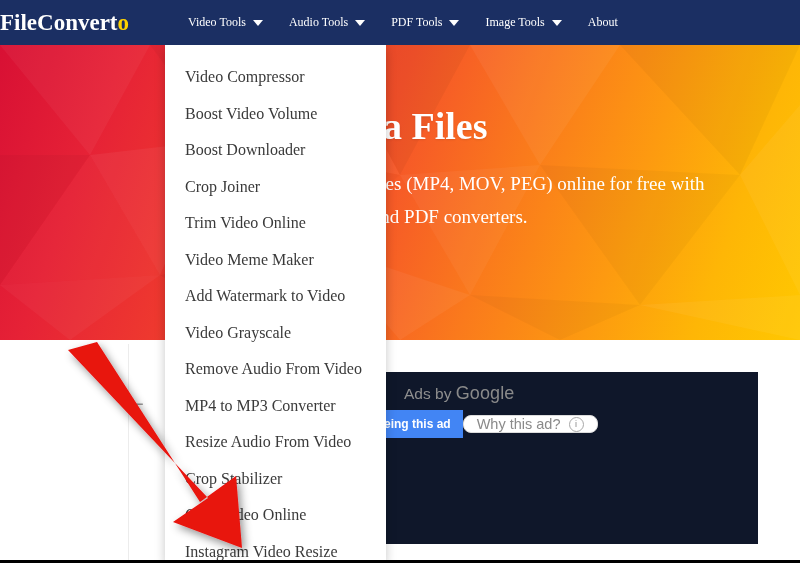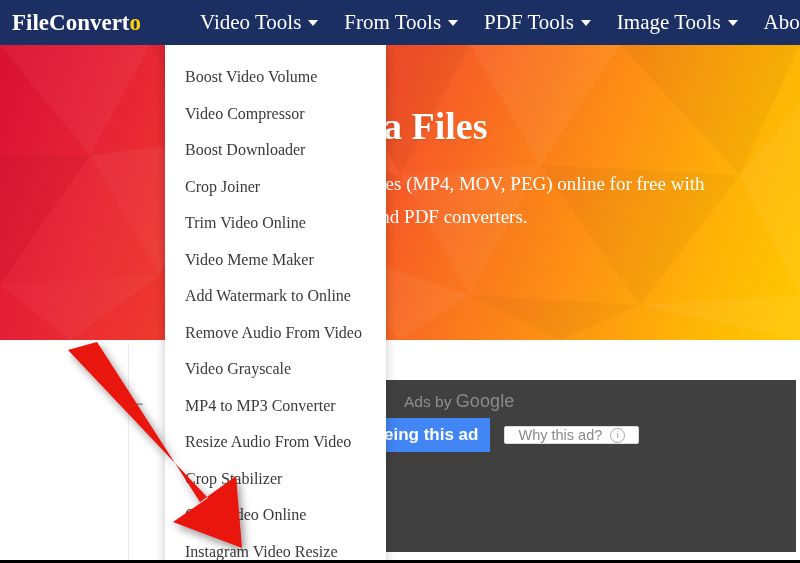--- a/index.html
+++ b/index.html
@@ -29,36 +29,36 @@
     background: #1b2f63;
     display: flex;
     align-items: center;
     z-index: 30;
   }
   .brand {
     font-family: "Liberation Serif", serif;
     font-weight: bold;
     font-size: 23px;
     color: #ffffff;
-    margin-left: 12px;
+    margin-left: 0;
     letter-spacing: 0px;
     white-space: nowrap;
     user-select: none;
   }
   .brand .accent { color: #ffd300; }
 
   .nav-items {
     display: flex;
     align-items: center;
     margin-left: 46px;
   }
   .nav-item {
     color: #ffffff;
     font-family: "Liberation Serif", serif;
-    font-size: 21px;
+    font-size: 12px;
     padding: 0 13px;
     white-space: nowrap;
     display: flex;
     align-items: center;
     height: 45px;
     cursor: pointer;
   }
   .nav-item .caret {
     display: inline-block;
     margin-left: 7px;
@@ -142,24 +142,24 @@
     font-family: "DejaVu Sans", sans-serif;
     z-index: 8;
     cursor: pointer;
     user-select: none;
   }
 
   
   .ad-panel {
     position: absolute;
     left: 386px;
-    top: 380px;
-    width: 410px;
+    top: 372px;
+    width: 372px;
     height: 172px;
-    background: #404040;
+    background: #0f172a;
     z-index: 6;
   }
   .ad-label {
     position: absolute;
     left: 18px;
     top: 11px;
     font-family: "Liberation Sans", sans-serif;
     font-size: 15.5px;
     color: #8f8f8f;
     white-space: nowrap;
@@ -175,37 +175,37 @@
     left: -14px;
     top: 38px;
     display: flex;
     align-items: center;
   }
   .btn-stop {
     background: #4285f4;
     color: #ffffff;
     font-family: "Liberation Sans", sans-serif;
     font-weight: bold;
-    font-size: 17px;
+    font-size: 12px;
     padding: 7px 12px 7px 12px;
     white-space: nowrap;
     border: none;
     border-radius: 2px 0 0 2px;
     cursor: pointer;
   }
   .btn-why {
     background: #ffffff;
     color: #8a8a8a;
     font-family: "Liberation Sans", sans-serif;
     font-size: 14.5px;
     padding: 0 13px;
-    margin-left: 14px;
+    margin-left: 0;
     white-space: nowrap;
     border: 1px solid #dcdcdc;
-    border-radius: 2px;
+    border-radius: 8px;
     cursor: pointer;
     display: flex;
     align-items: center;
   }
   .btn-why .info-icon {
     display: inline-block;
     margin-left: 8px;
     width: 13px; height: 13px;
     border: 1px solid #a8a8a8;
     border-radius: 50%;
@@ -305,47 +305,47 @@
   <div class="navbar">
     <div class="brand">
       <span>FileConvert</span><span class="accent">o</span>
     </div>
     <div class="nav-items">
       <div class="nav-item">
         <span>Video Tools</span>
         <span class="caret"></span>
       </div>
       <div class="nav-item">
-        <span>From Tools</span>
+        <span>Audio Tools</span>
         <span class="caret"></span>
       </div>
       <div class="nav-item">
         <span>PDF Tools</span>
         <span class="caret"></span>
       </div>
       <div class="nav-item">
         <span>Image Tools</span>
         <span class="caret"></span>
       </div>
       <div class="nav-item">
         <span>About</span>
       </div>
     </div>
   </div>
 
   <div class="dropdown">
+    <div class="dd-item">Video Compressor</div>
     <div class="dd-item">Boost Video Volume</div>
-    <div class="dd-item">Video Compressor</div>
     <div class="dd-item">Boost Downloader</div>
     <div class="dd-item">Crop Joiner</div>
     <div class="dd-item">Trim Video Online</div>
     <div class="dd-item">Video Meme Maker</div>
-    <div class="dd-item">Add Watermark to Online</div>
+    <div class="dd-item">Add Watermark to Video</div>
+    <div class="dd-item">Video Grayscale</div>
     <div class="dd-item">Remove Audio From Video</div>
-    <div class="dd-item">Video Grayscale</div>
     <div class="dd-item">MP4 to MP3 Converter</div>
     <div class="dd-item">Resize Audio From Video</div>
     <div class="dd-item">Crop Stabilizer</div>
     <div class="dd-item">Crop Video Online</div>
     <div class="dd-item">Instagram Video Resize</div>
   </div>
 
   <svg class="annot-arrow" viewBox="0 0 260 230">
     <defs>
       <filter id="arrshadow" x="-25%" y="-25%" width="160%" height="160%">

